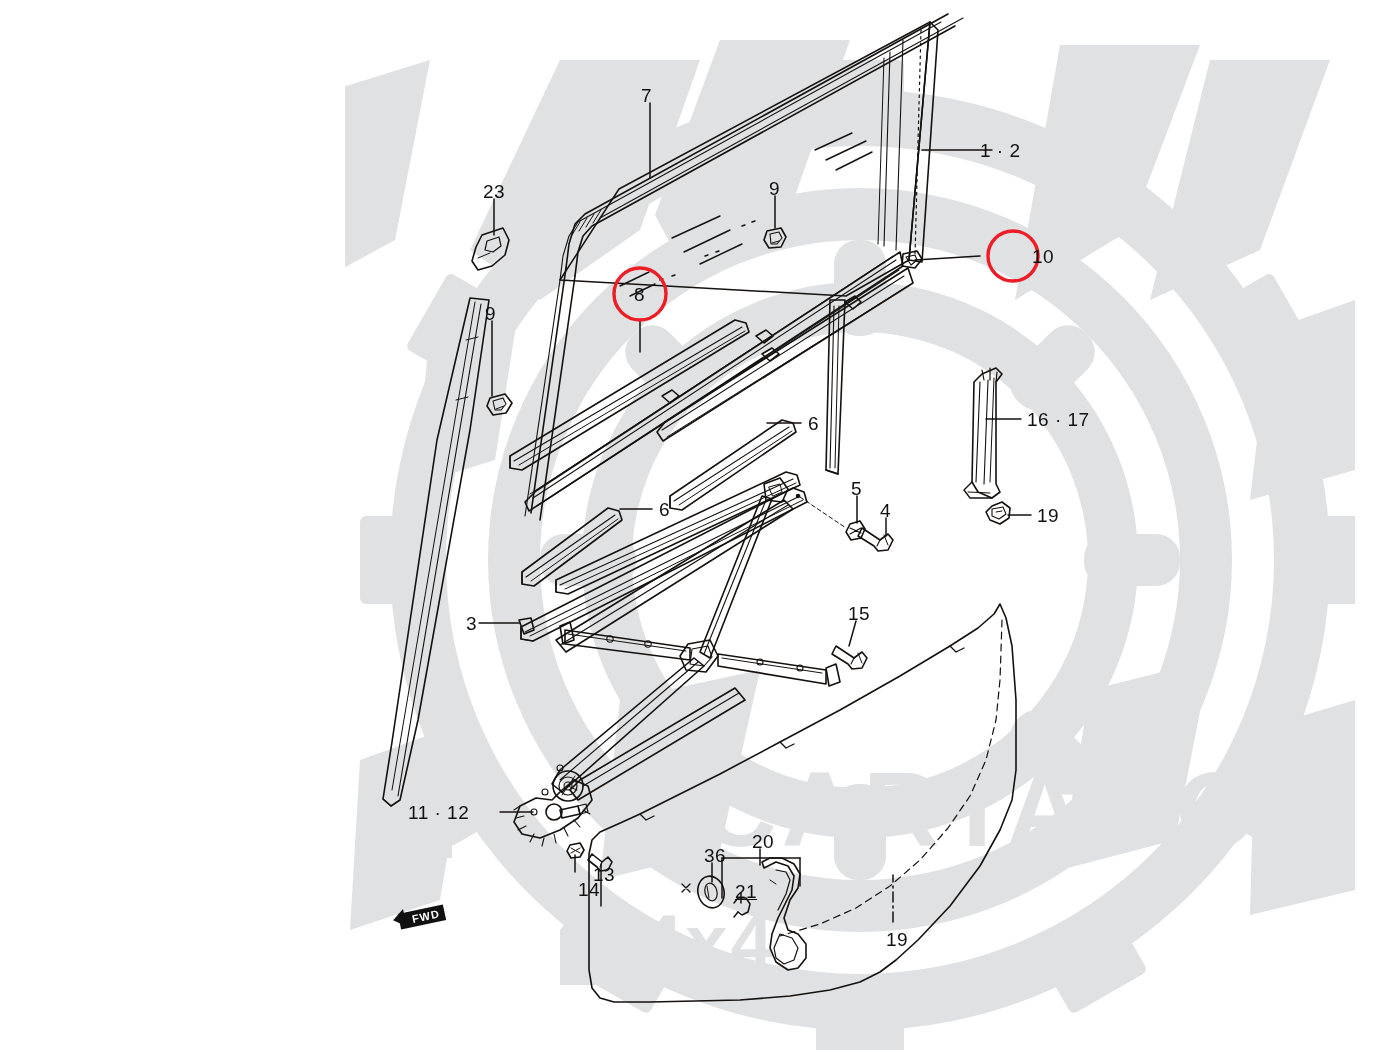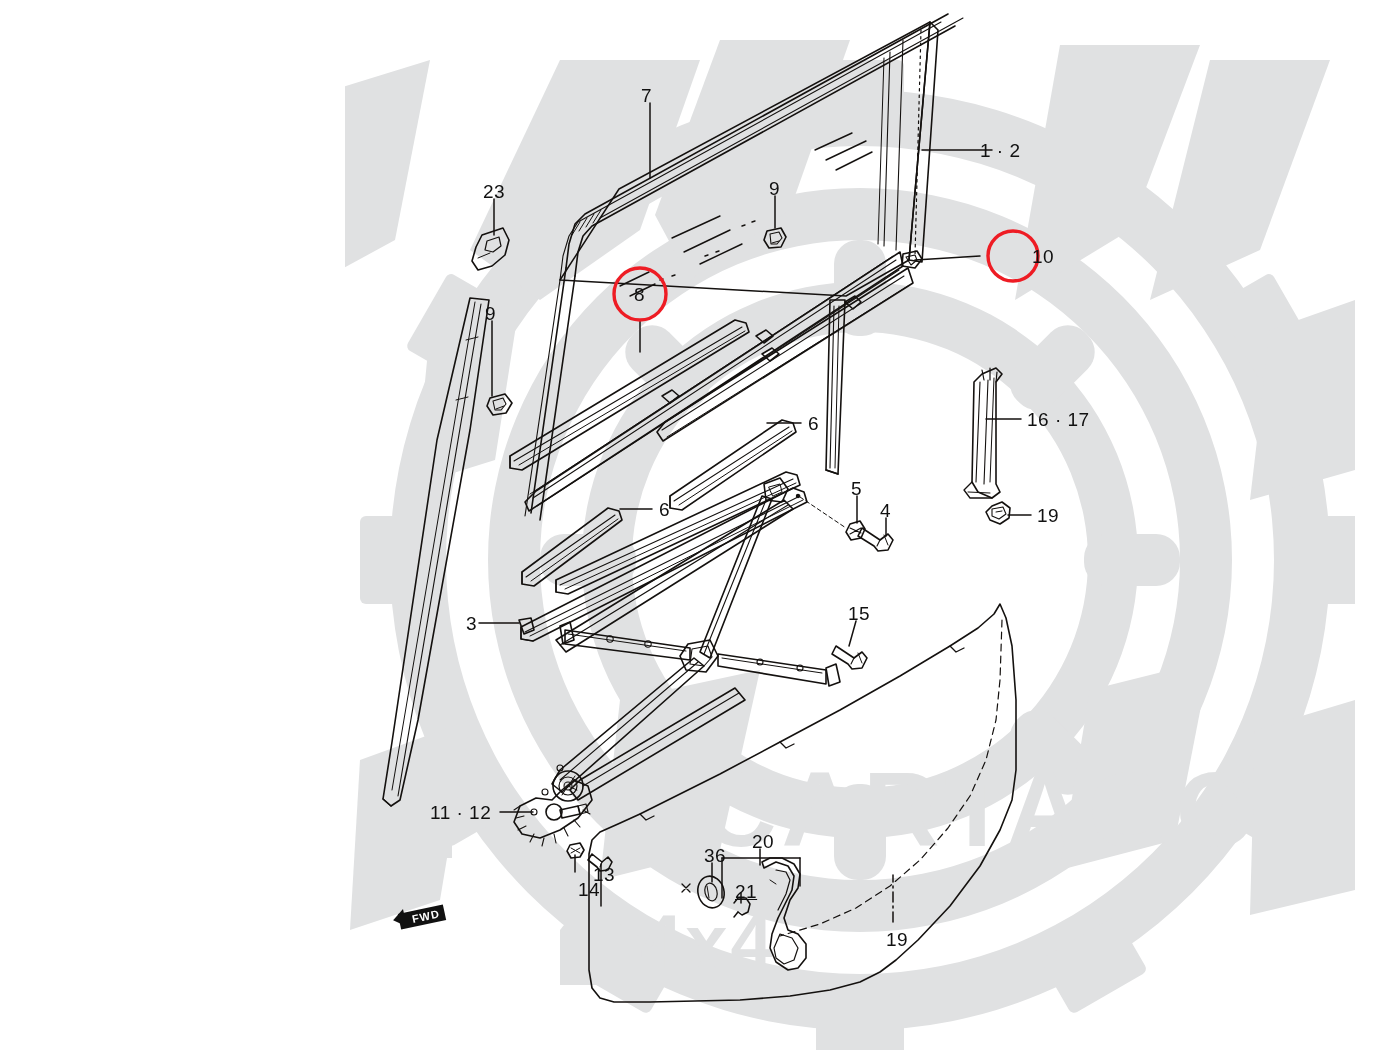--- a/index.html
+++ b/index.html
@@ -447,21 +447,21 @@
   <div class="lbl" style="left:634px;top:284px;">8</div>
   <div class="lbl" style="left:485px;top:303px;">9</div>
   <div class="lbl" style="left:1027px;top:409px;">16 · 17</div>
   <div class="lbl" style="left:808px;top:413px;">6</div>
   <div class="lbl" style="left:1037px;top:505px;">19</div>
   <div class="lbl" style="left:851px;top:478px;">5</div>
   <div class="lbl" style="left:880px;top:500px;">4</div>
   <div class="lbl" style="left:659px;top:499px;">6</div>
   <div class="lbl" style="left:466px;top:613px;">3</div>
   <div class="lbl" style="left:848px;top:603px;">15</div>
-  <div class="lbl" style="left:430px;top:802px;">11 · 12</div>
+  <div class="lbl" style="left:408px;top:802px;">11 · 12</div>
   <div class="lbl" style="left:566px;top:879px;margin-left:12px;">14</div>
   <div class="lbl" style="left:593px;top:864px;">13</div>
   <div class="lbl" style="left:704px;top:845px;">36</div>
   <div class="lbl" style="left:752px;top:831px;">20</div>
   <div class="lbl" style="left:735px;top:881px;text-decoration:underline;">21</div>
   <div class="lbl" style="left:886px;top:929px;">19</div>
 
   <div class="fwdarrow" style="left:393px;top:910px;"></div>
   <div class="fwdbox" style="left:399px;top:909px;">FWD</div>
 

